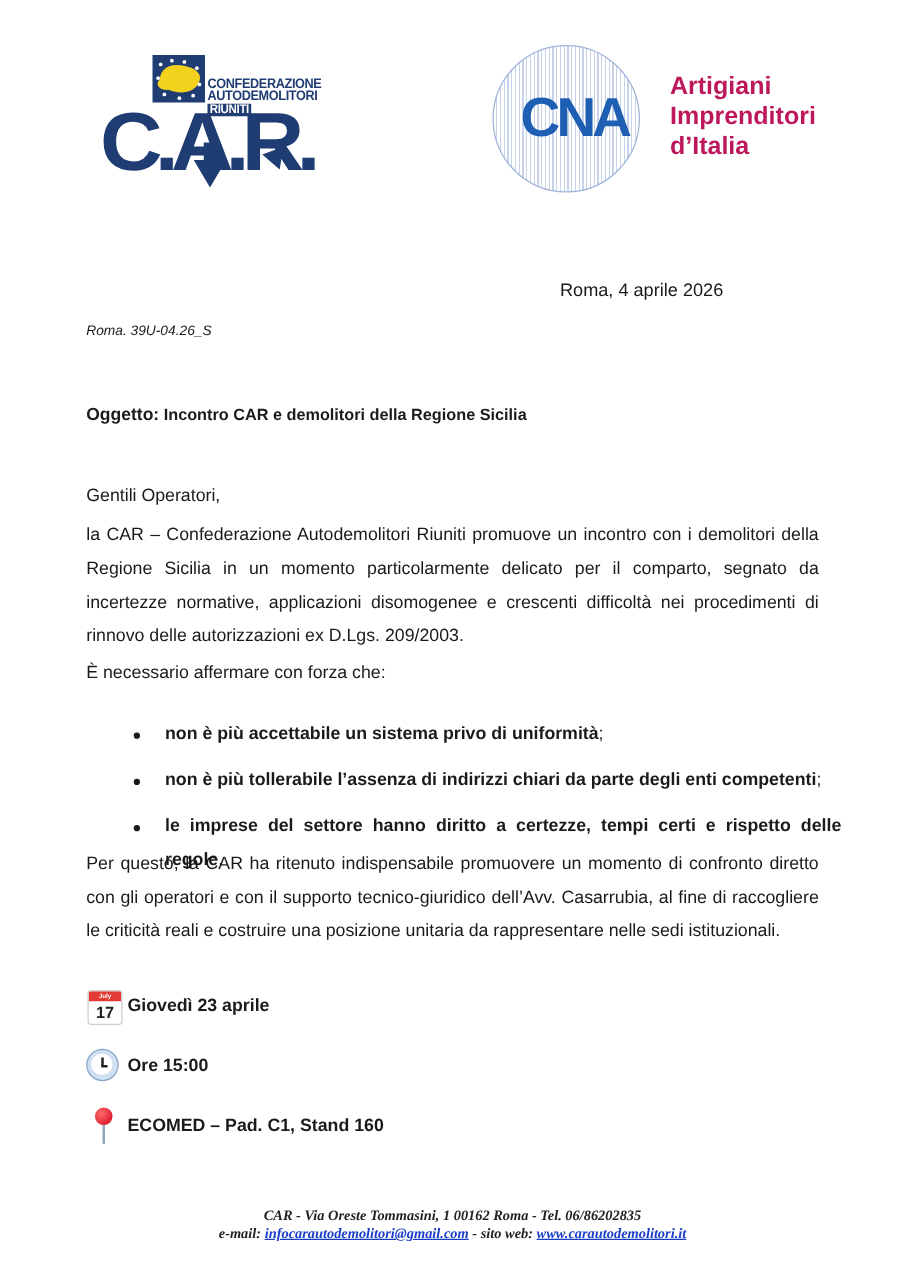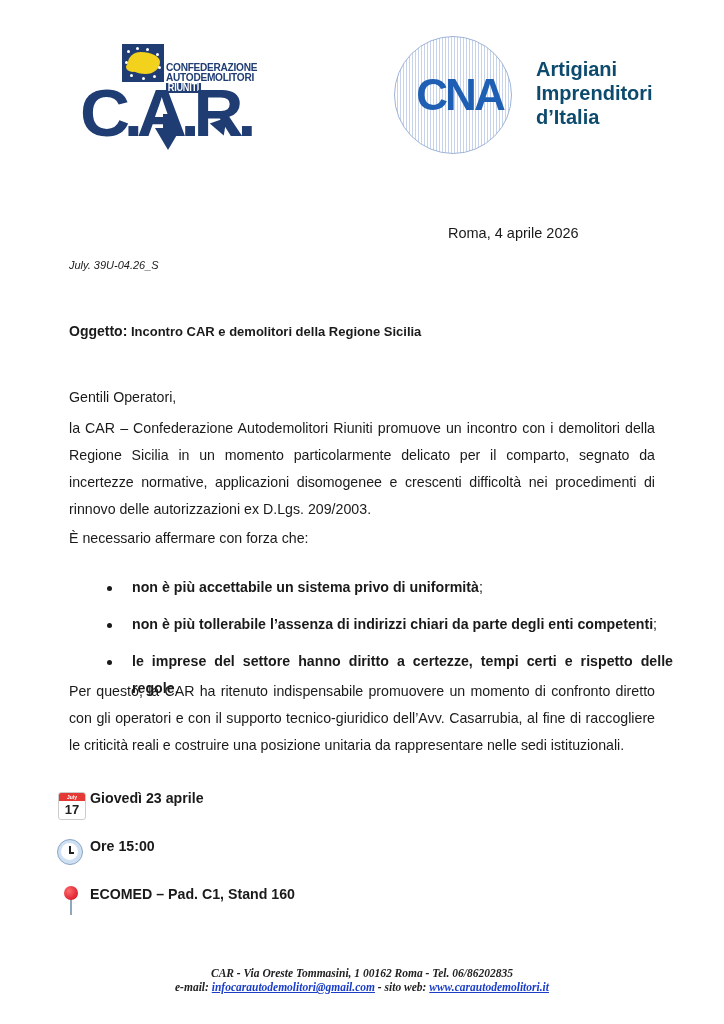--- a/index.html
+++ b/index.html
@@ -26,42 +26,42 @@
   .car-arrow2 { position: absolute; left: 132px; top: 78px; width: 0; height: 0;
                 border-left: 9px solid transparent; border-right: 9px solid transparent; border-top: 16px solid #1f3c73;
                 transform: rotate(-20deg); }
 
   
   .cna-circle { left: 394px; top: 36px; width: 118px; height: 118px; border-radius: 50%;
                 border: 1.5px solid #9fb4d8; box-sizing: border-box;
                 background: repeating-linear-gradient(90deg, #ffffff 0px, #ffffff 2px, #c7d3ea 2px, #c7d3ea 3px); }
   .cna-text { position: absolute; left: 13px; right: 0; top: 34px; text-align: center; font-weight: bold;
               font-size: 44px; line-height: 48px; color: #1e5fb3; letter-spacing: -3px; }
-  .cna-tagline { left: 536px; top: 57px; font-weight: bold; font-size: 20px; line-height: 24px; color: #0c4a6e; }
+  .cna-tagline { left: 536px; top: 57px; font-weight: bold; font-size: 20px; line-height: 24px; color: #be185d; }
 
   
   .date { left: 448px; top: 225px; font-size: 14.5px; }
   .prot { left: 69px; top: 259px; font-size: 11px; font-style: italic; }
   .oggetto { left: 69px; top: 323px; font-size: 13px; }
   .oggetto .label { font-weight: bold; font-size: 14px; }
   .oggetto .subj { font-weight: bold; }
 
   .para { left: 69px; width: 586px; font-size: 14.2px; line-height: 27px; text-align: justify; }
   .b { font-weight: normal; }
   .greet { top: 384px; }
   .p1 { top: 415px; }
   .p2 { top: 525px; }
   .bullets { left: 89px; width: 566px; top: 556px; font-size: 14.2px; line-height: 27px; margin: 18px; padding: 0; list-style: none; }
   .bullets li { position: relative; padding-left: 25px; font-weight: bold; text-align: justify; margin-bottom: 10px; }
   .bullets li .dot { position: absolute; left: 0; top: 12px; width: 5px; height: 5px; background: #1a1a1a; border-radius: 50%; }
   .bullets li .semi { font-weight: normal; }
   .p3 { top: 678px; }
 
   
-  .event { left: 56px; font-size: 14.2px; font-weight: bold; display: flex; align-items: flex-start; }
+  .event { left: 68px; font-size: 14.2px; font-weight: bold; display: flex; align-items: center; }
   .event .ic { width: 30px; height: 30px; margin-right: 4px; position: relative; }
   .ev1 { top: 790px; }
   .ev2 { top: 838px; }
   .ev3 { top: 886px; }
 
   .cal { position: absolute; left: 2px; top: 2px; width: 26px; height: 26px; background: #fff; border: 1px solid #ccc; border-radius: 3px; overflow: hidden; }
   .cal .top { height: 8px; background: #e53935; color: #fff; font-size: 5px; line-height: 8px; text-align: center; }
   .cal .day { font-size: 13px; line-height: 17px; text-align: center; color: #222; font-weight: bold; }
   .clock { position: absolute; left: 1px; top: 1px; width: 26px; height: 26px; border-radius: 50%; background: #cfe0f2; border: 1.5px solid #8aa6c6; box-sizing: border-box; }
   .clock .face { position: absolute; left: 3px; top: 3px; width: 17px; height: 17px; border-radius: 50%; background: #fff; }
@@ -106,21 +106,21 @@
 <div class="abs cna-circle">
   <div class="cna-text">CNA</div>
 </div>
 <div class="abs cna-tagline">
   <div>Artigiani</div>
   <div>Imprenditori</div>
   <div>d’Italia</div>
 </div>
 
 <div class="abs date">Roma, 4 aprile 2026</div>
-<div class="abs prot">July.  39U-04.26_S</div>
+<div class="abs prot">Roma.  39U-04.26_S</div>
 <div class="abs oggetto">
   <span class="label">Oggetto:</span>
   <span class="subj">Incontro CAR e demolitori della Regione Sicilia</span>
 </div>
 
 <div class="abs para greet">Gentili Operatori,</div>
 
 <div class="abs para p1"><span>la </span><span class="b">CAR – Confederazione Autodemolitori Riuniti</span><span> promuove un incontro con i demolitori della Regione Sicilia in un momento particolarmente delicato per il comparto, segnato da </span><span class="b">incertezze normative, applicazioni disomogenee e crescenti difficoltà nei procedimenti di rinnovo delle autorizzazioni ex D.Lgs. 209/2003</span><span>.</span></div>
 
 <div class="abs para p2">È necessario affermare con forza che:</div>

